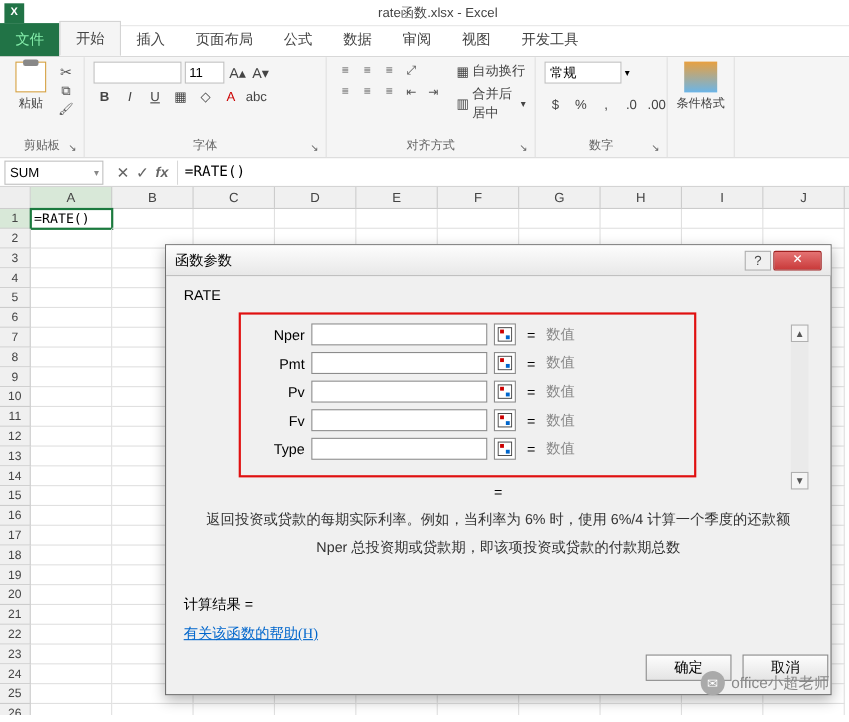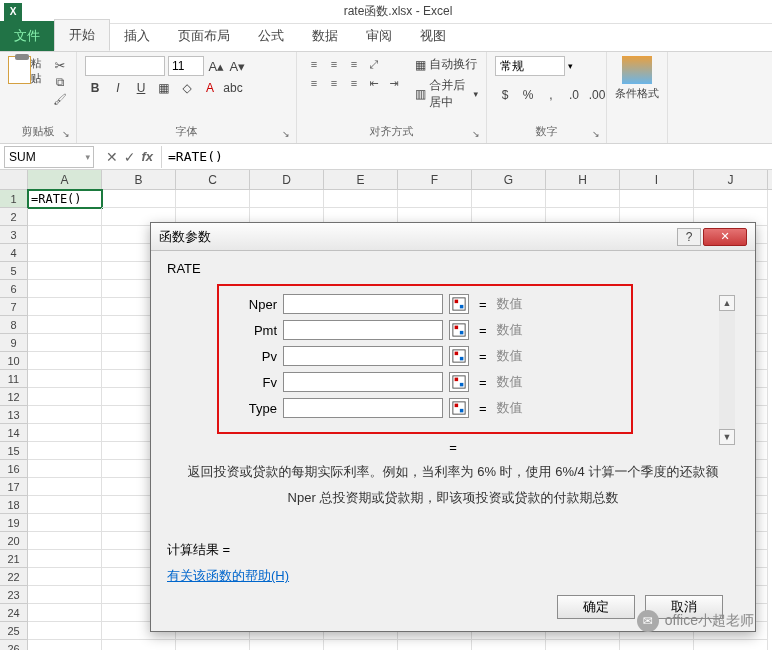--- a/index.html
+++ b/index.html
@@ -14,21 +14,21 @@
 .ribbon-tabs { height: 28px; display: flex; align-items: flex-end; border-bottom: 1px solid #d4d4d4; background: #fff; }
 .tab { padding: 6px 14px; font-size: 13px; color: #444; cursor: pointer; }
 .tab.file { background: #217346; color: #86efac; }
 .tab.active { border: 1px solid #d4d4d4; border-bottom: 1px solid #f5f5f5; background: #f5f5f5; }
 
 
 .ribbon { height: 92px; background: #f5f5f5; border-bottom: 1px solid #d4d4d4; display: flex; }
 .group { border-right: 1px solid #e0e0e0; padding: 4px 8px 2px 8px; display: flex; flex-direction: column; position: relative; }
 .group-label { font-size: 11px; color: #666; text-align: center; margin-top: auto; padding-bottom: 2px; }
 .group-body { flex: 1; display: flex; align-items: flex-start; gap: 4px; }
-.big-btn { display: flex; flex-direction: row; align-items: center; font-size: 11px; color: #444; width: 40px; }
+.big-btn { display: flex; flex-direction: column; align-items: center; font-size: 11px; color: #444; width: 40px; }
 .big-btn .ico { width: 28px; height: 28px; margin-bottom: 2px; }
 .paste-ico { background: #fff; border: 1px solid #d4a040; position: relative; }
 .paste-ico::before { content: ""; position: absolute; top: -3px; left: 6px; width: 14px; height: 6px; background: #888; border-radius: 2px; }
 .mini-col { display: flex; flex-direction: column; gap: 3px; margin-top: 2px; }
 .mini-ico { width: 16px; height: 14px; font-size: 12px; color: #555; display:flex; align-items:center; justify-content:center;}
 .cut-ico::before { content: "✂"; font-size: 13px; color: #555; }
 .copy-ico::before { content: "⧉"; color: #555; }
 .brush-ico::before { content: "🖌"; font-size: 11px; }
 
 .font-group .row { display: flex; align-items: center; gap: 3px; margin-bottom: 3px; }
@@ -93,23 +93,23 @@
 .ph { font-size: 13px; color: #888; }
 .scroll-stub { position:absolute; right:18px; top:44px; width:18px; height:150px; }
 .scroll-stub .arr { width:16px; height:16px; border:1px solid #b0b0b0; background:#f5f5f5; font-size:9px; text-align:center; line-height:14px; color:#555; }
 .scroll-stub .track { width:16px; height:118px; background:#eaeaea; }
 
 .mid-eq { text-align:center; font-size:13px; margin:6px 0 4px 0; }
 .desc { font-size: 13px; color: #333; padding: 4px 8px; text-align:center; }
 .desc2 { font-size: 13px; color: #333; padding: 4px 8px; text-align:center; }
 
 .calc-row { font-size: 13px; margin-top: 30px; }
-.help-link { color: #0066cc; text-decoration: underline; font-size: 13px; cursor: pointer; margin-top: 8px; display: inline-block; }
-
-.dlg-buttons { position: absolute; right: 32px; bottom: 12px; display: flex; gap: 10px; }
+.help-link { color: #0066cc; text-decoration: underline; font-size: 13px; cursor: pointer; margin-top: 8px; display: inline-block; font-family: Liberation Serif, serif; }
+
+.dlg-buttons { position: absolute; right: 2px; bottom: 12px; display: flex; gap: 10px; }
 .dlg-btn { width: 78px; height: 24px; border: 1px solid #8c8c8c; background: linear-gradient(#fdfdfd,#e4e4e4); font-size: 13px; cursor: pointer; }
 
 
 .watermark { position: absolute; right: 18px; bottom: 24px; display: flex; align-items: center; gap: 6px; color: #888; font-size: 14px; }
 .wm-ico { width: 22px; height: 22px; border-radius: 50%; background: #aaa; display:flex; align-items:center; justify-content:center; font-size:12px; color:#fff; }
 </style>
 </head>
 <body>
 
 <div class="title-bar">
@@ -119,20 +119,21 @@
 
 <div class="ribbon-tabs">
   <div class="tab file">文件</div>
   <div class="tab active">开始</div>
   <div class="tab">插入</div>
   <div class="tab">页面布局</div>
   <div class="tab">公式</div>
   <div class="tab">数据</div>
   <div class="tab">审阅</div>
   <div class="tab">视图</div>
+  <div class="tab">开发工具</div>
 </div>
 
 <div class="ribbon">
   <div class="group">
     <div class="group-body">
       <div class="big-btn">
         <div class="ico paste-ico"></div>
         <span>粘贴</span>
       </div>
       <div class="mini-col">

